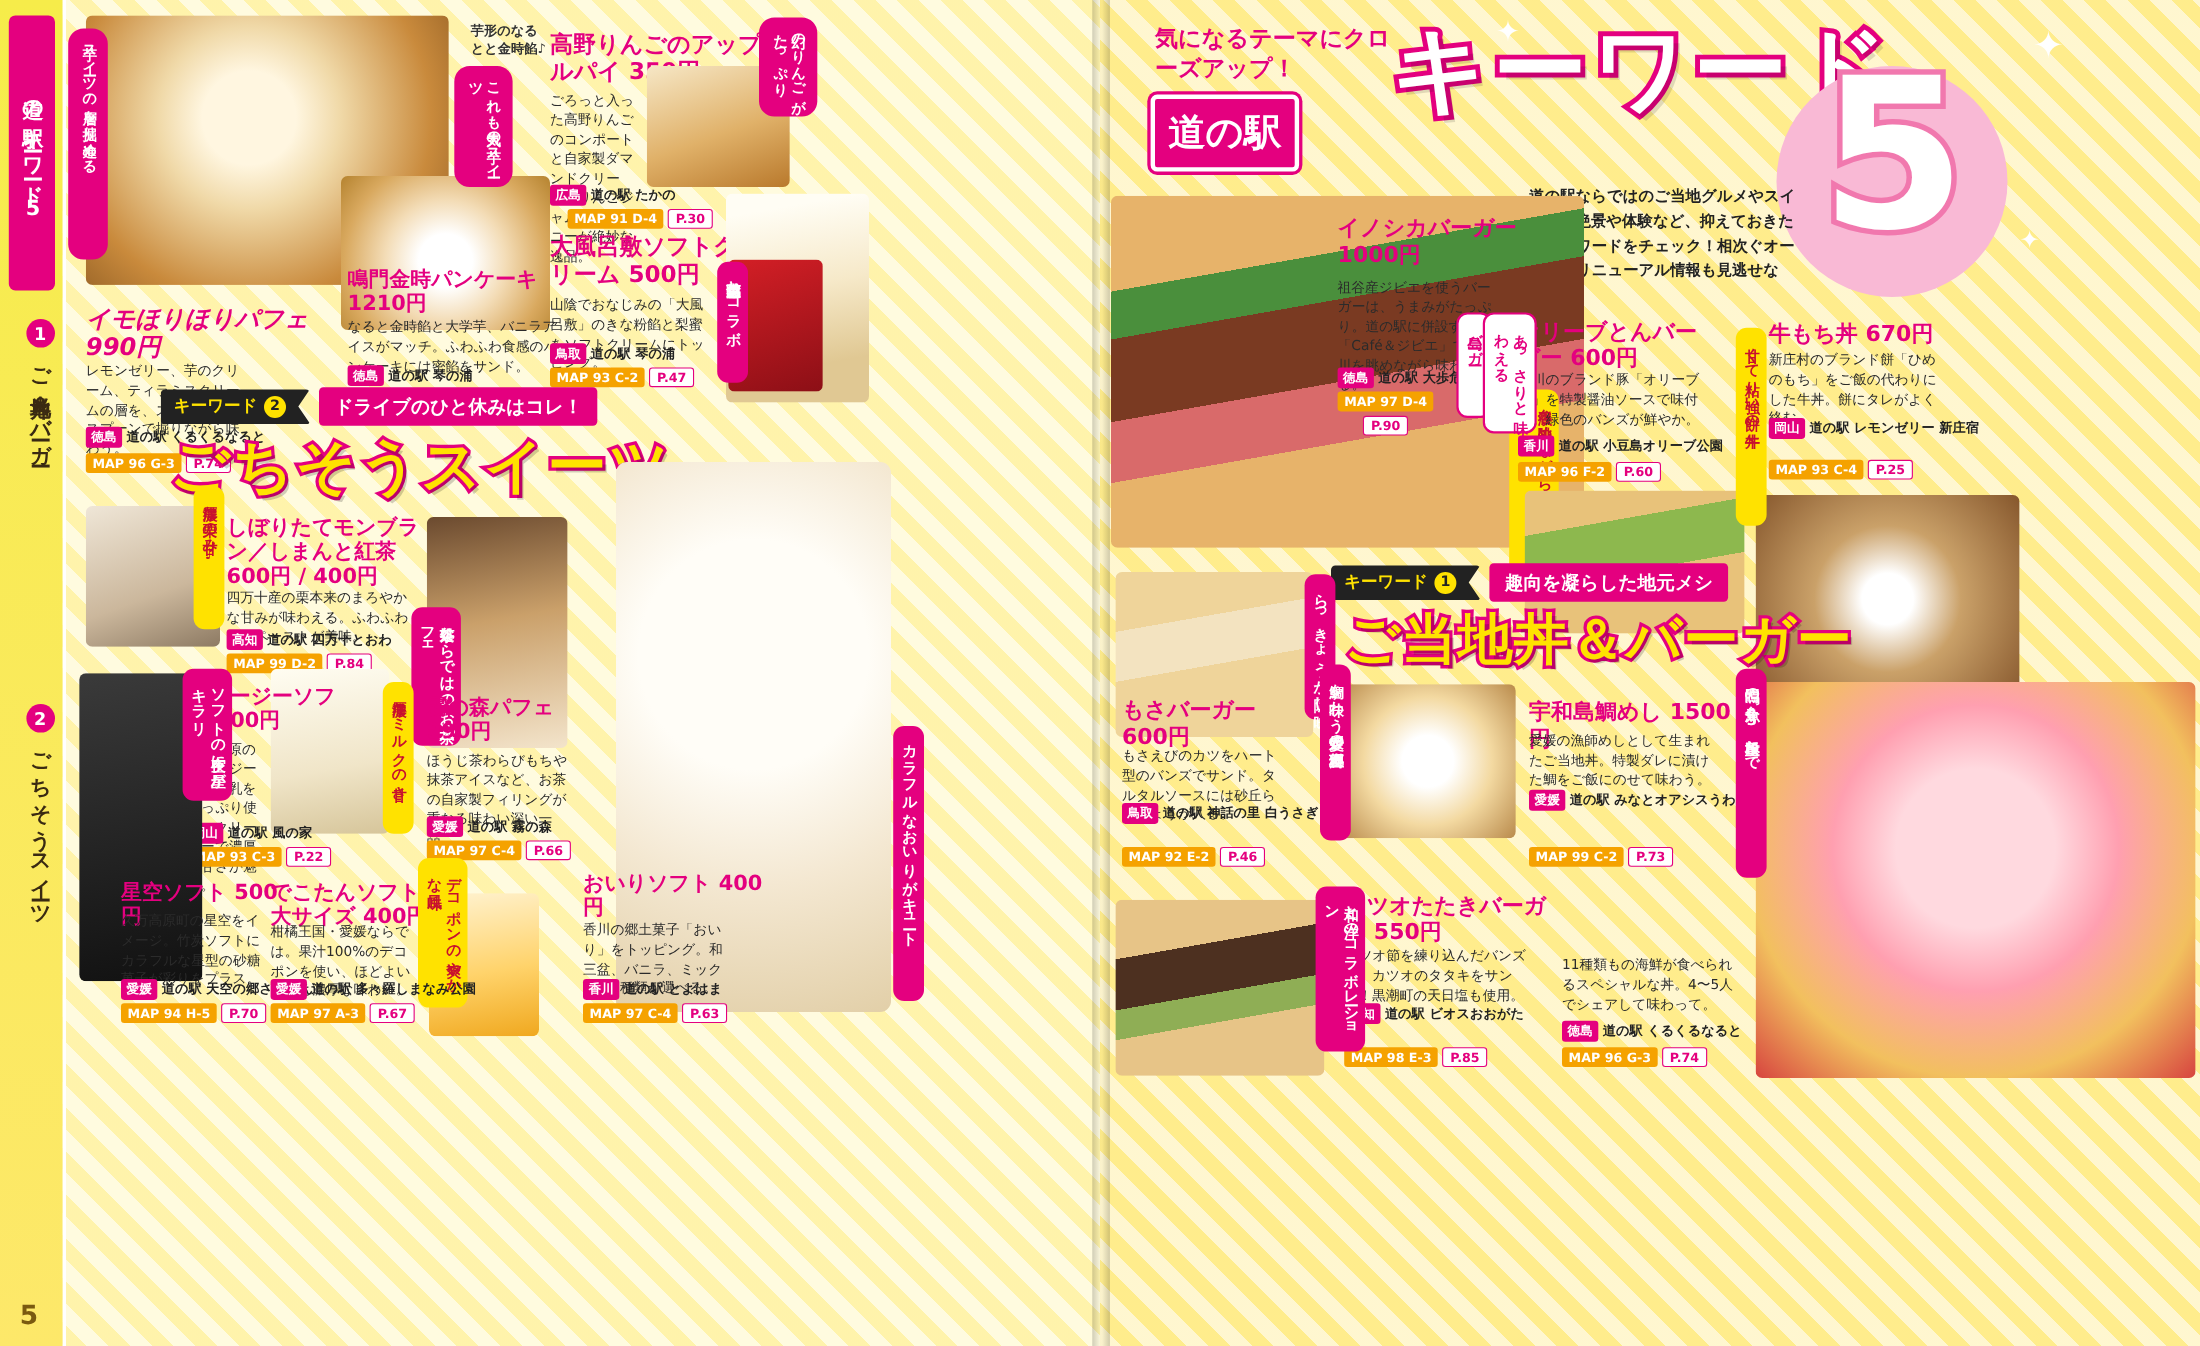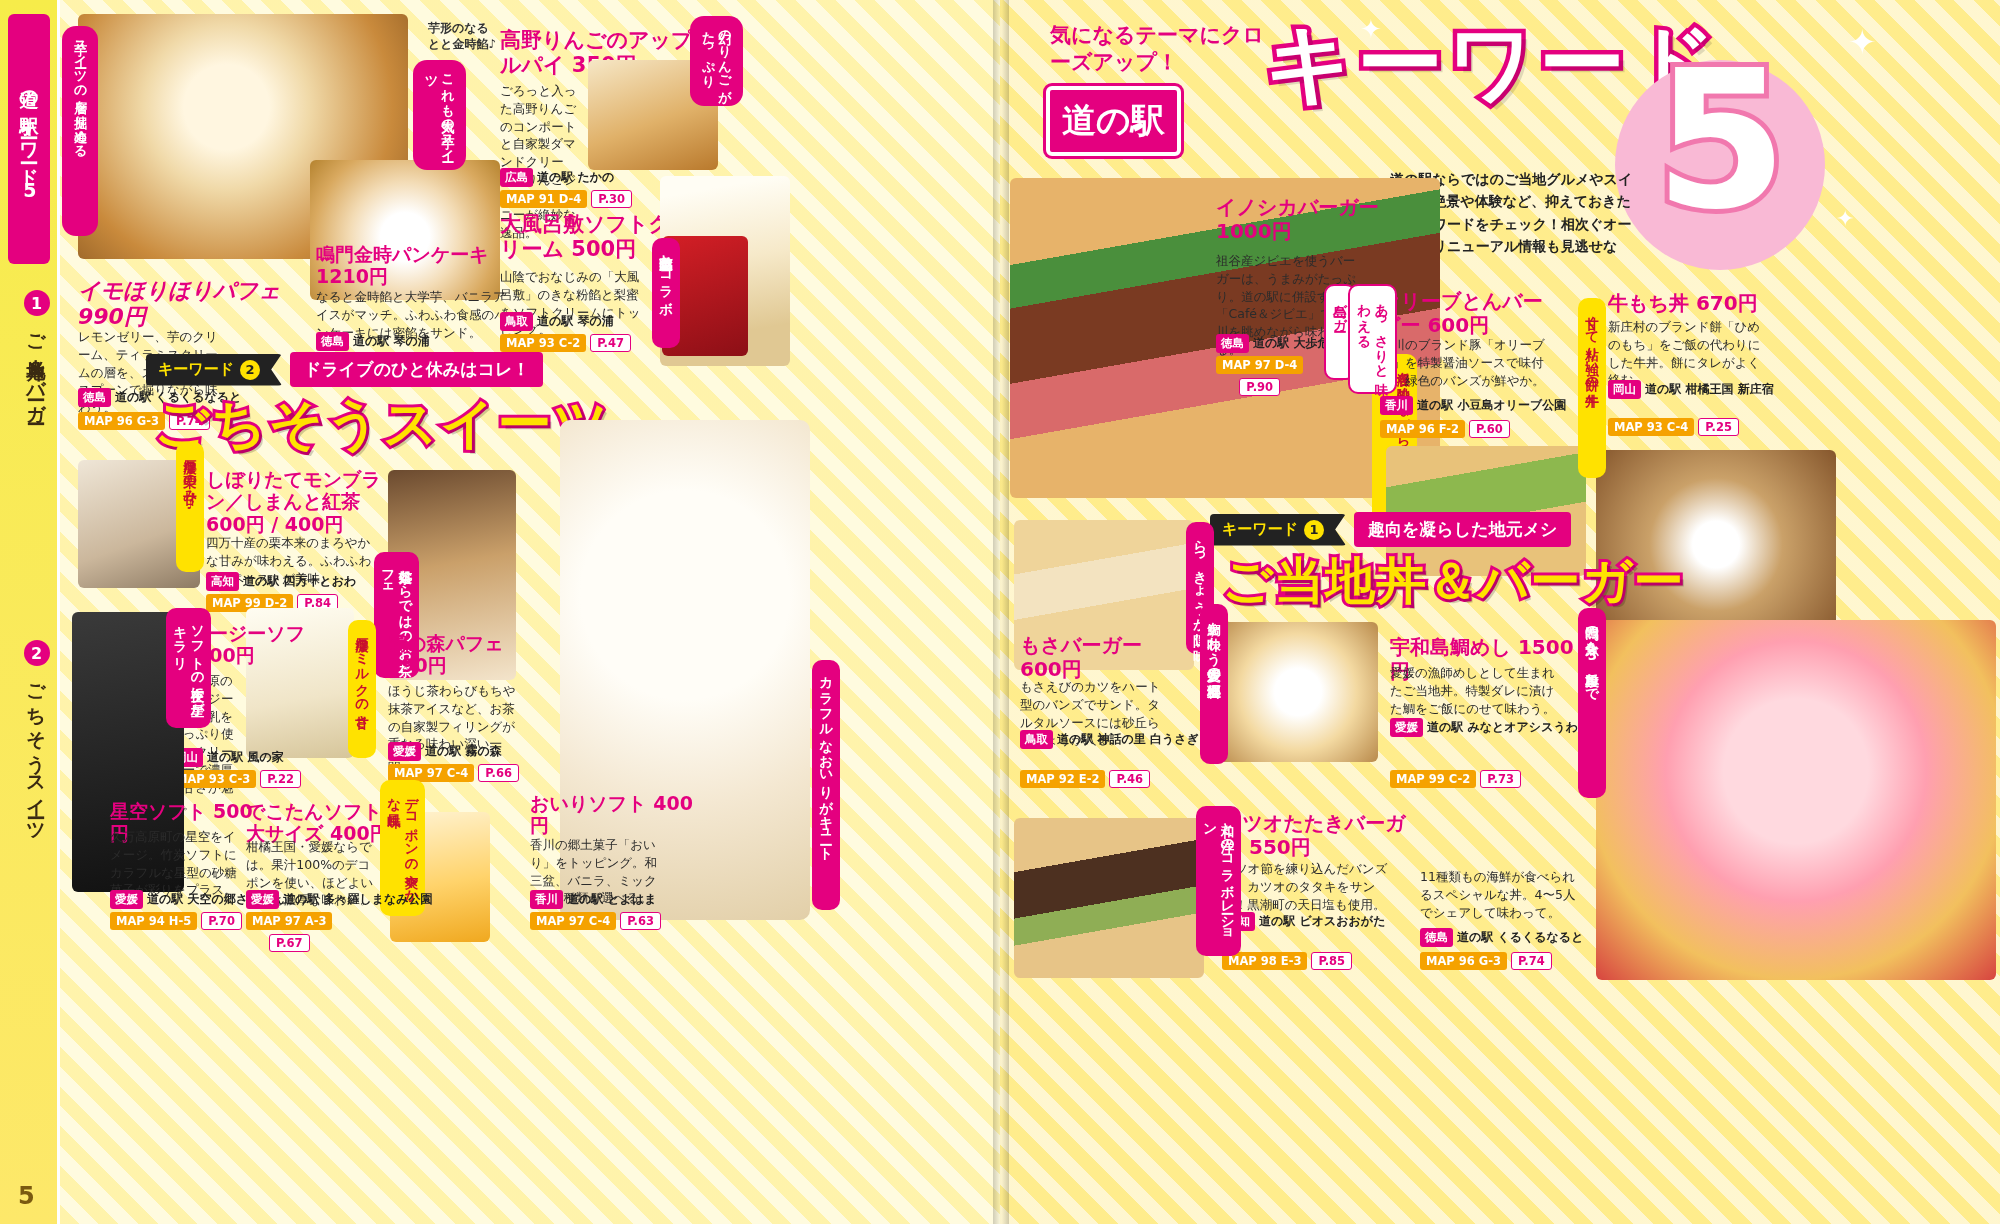--- a/index.html
+++ b/index.html
@@ -219,21 +219,21 @@
     </div>
     <div class="desc" style="left:500px; top:82px; width:82px;">ごろっと入った高野りんごのコンポートと自家製ダマンドクリーム、りんごジャムのハーモニーが絶妙な逸品。</div>
     <div class="photo" style="left:588px; top:60px; width:130px; height:110px;">
         <span class="ph p-pie"></span>
       </div>
     <div class="callout bubble-pink bubble-vert" style="left:690px; top:16px; height:90px;">幻のりんごがたっぷり</div>
     <div class="loc" style="left:500px; top:168px;">
       <span class="pref">広島</span>
       <span class="mn">道の駅 たかの</span>
     </div>
-    <div class="mapbar" style="left:500px; top:190px;">
+    <div class="mapbar" style="left:500px; top:190px;padding-left:16px;">
       <span class="m">MAP 91 D-4</span>
       <span class="p">P.30</span>
     </div>
 
     <div class="ttl" style="left:500px; top:212px; width:180px; font-size:21px;">
       <span class="nm">大風呂敷ソフトクリーム</span>
       <span class="price">500円</span>
     </div>
     <div class="desc" style="left:500px; top:268px; width:145px;">山陰でおなじみの「大風呂敷」のきな粉餡と梨蜜をソフトクリームにトッピング。</div>
     <div class="photo" style="left:660px; top:176px; width:130px; height:190px;">
@@ -339,21 +339,21 @@
     <div class="ttl" style="left:246px; top:800px; width:150px; font-size:19px;">
       <span class="nm">でこたんソフト 大サイズ</span>
       <span class="price">400円</span>
     </div>
     <div class="desc" style="left:246px; top:838px; width:130px;">柑橘王国・愛媛ならでは。果汁100%のデコポンを使い、ほどよい酸味と濃厚な味わい。</div>
     <div class="tag-vert tag-yellow" style="left:380px; top:780px; height:136px;">デコポンの爽やかな風味</div>
     <div class="loc" style="left:246px; top:890px;">
       <span class="pref">愛媛</span>
       <span class="mn">道の駅 多々羅しまなみ公園</span>
     </div>
-    <div class="mapbar" style="left:246px; top:912px;flex-direction:column;">
+    <div class="mapbar" style="left:246px; top:912px;">
       <span class="m">MAP 97 A-3</span>
       <span class="p">P.67</span>
     </div>
 
     <div class="photo" style="left:560px; top:420px; width:250px; height:500px; border-radius:10px;">
         <span class="ph p-bigsoft"></span>
       </div>
     <div class="tag-vert tag-pink" style="left:812px; top:660px; height:250px;">カラフルなおいりがキュート</div>
     <div class="ttl" style="left:530px; top:792px; width:170px; font-size:19px;">
       <span class="nm">おいりソフト</span>
@@ -421,21 +421,21 @@
     <div class="tag-vert tag-white" style="left:324px; top:284px; height:96px;">島バーガー</div>
     <div class="tag-vert tag-white" style="left:348px; top:284px; height:110px;">あっさりと味わえる</div>
 
     <div class="ttl" style="left:608px; top:292px; width:190px; font-size:20px;">
       <span class="nm">牛もち丼</span>
       <span class="price">670円</span>
     </div>
     <div class="desc" style="left:608px; top:318px; width:160px;">新庄村のブランド餅「ひめのもち」をご飯の代わりにした牛丼。餅にタレがよく絡む。</div>
     <div class="loc" style="left:608px; top:380px;">
       <span class="pref">岡山</span>
-      <span class="mn">道の駅 柑橘王国 新庄宿</span>
+      <span class="mn">道の駅 レモンゼリー 新庄宿</span>
     </div>
     <div class="mapbar" style="left:608px; top:418px;">
       <span class="m">MAP 93 C-4</span>
       <span class="p">P.25</span>
     </div>
     <div class="photo" style="left:596px; top:450px; width:240px; height:210px;">
         <span class="ph p-gyu"></span>
       </div>
     <div class="tag-vert tag-yellow" style="left:578px; top:298px; height:180px;">甘くて粘り強い餅の牛丼</div>
 

